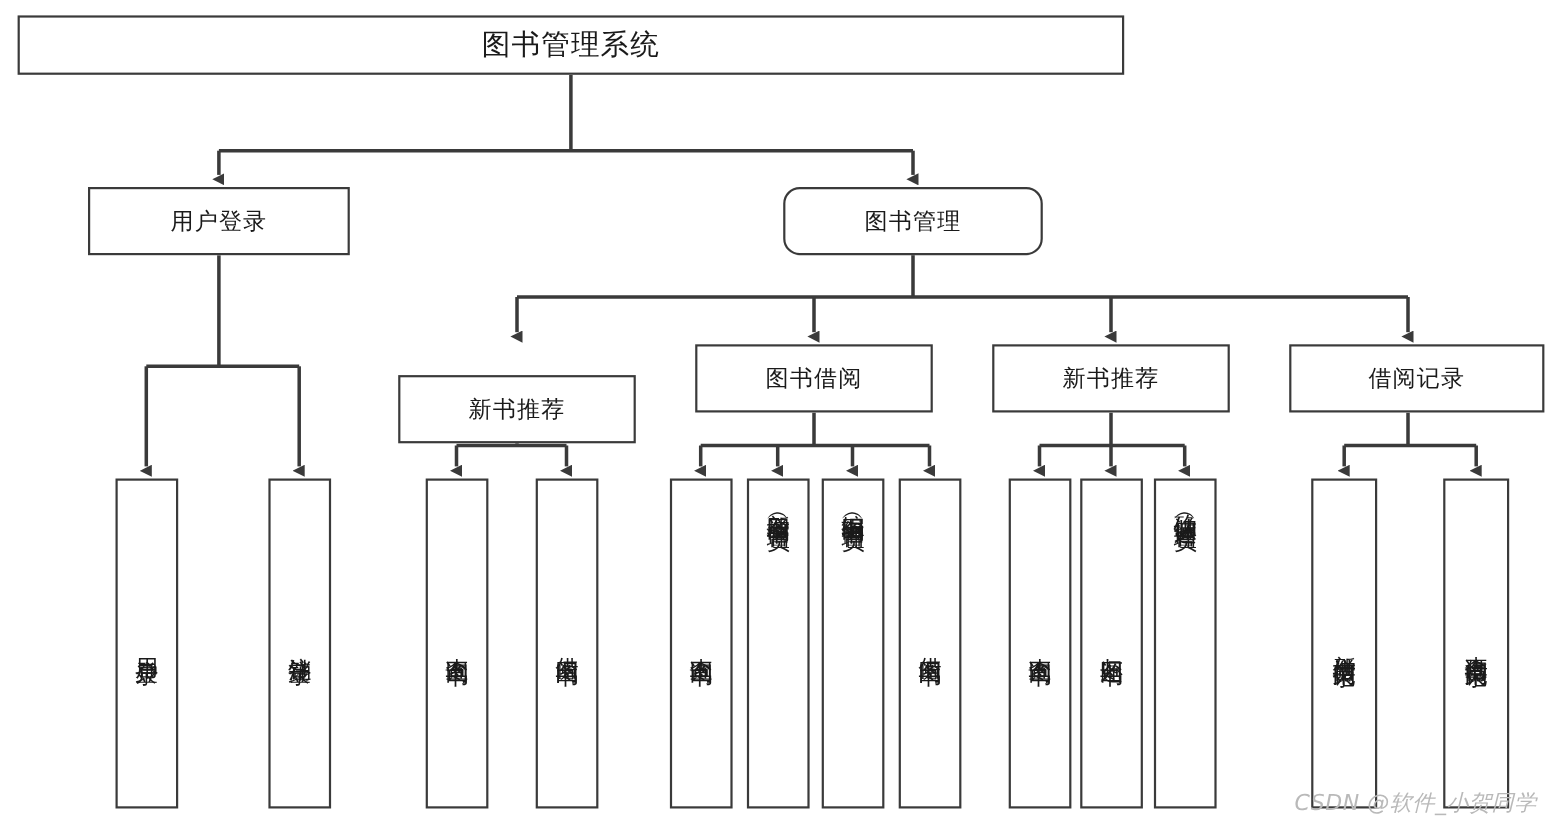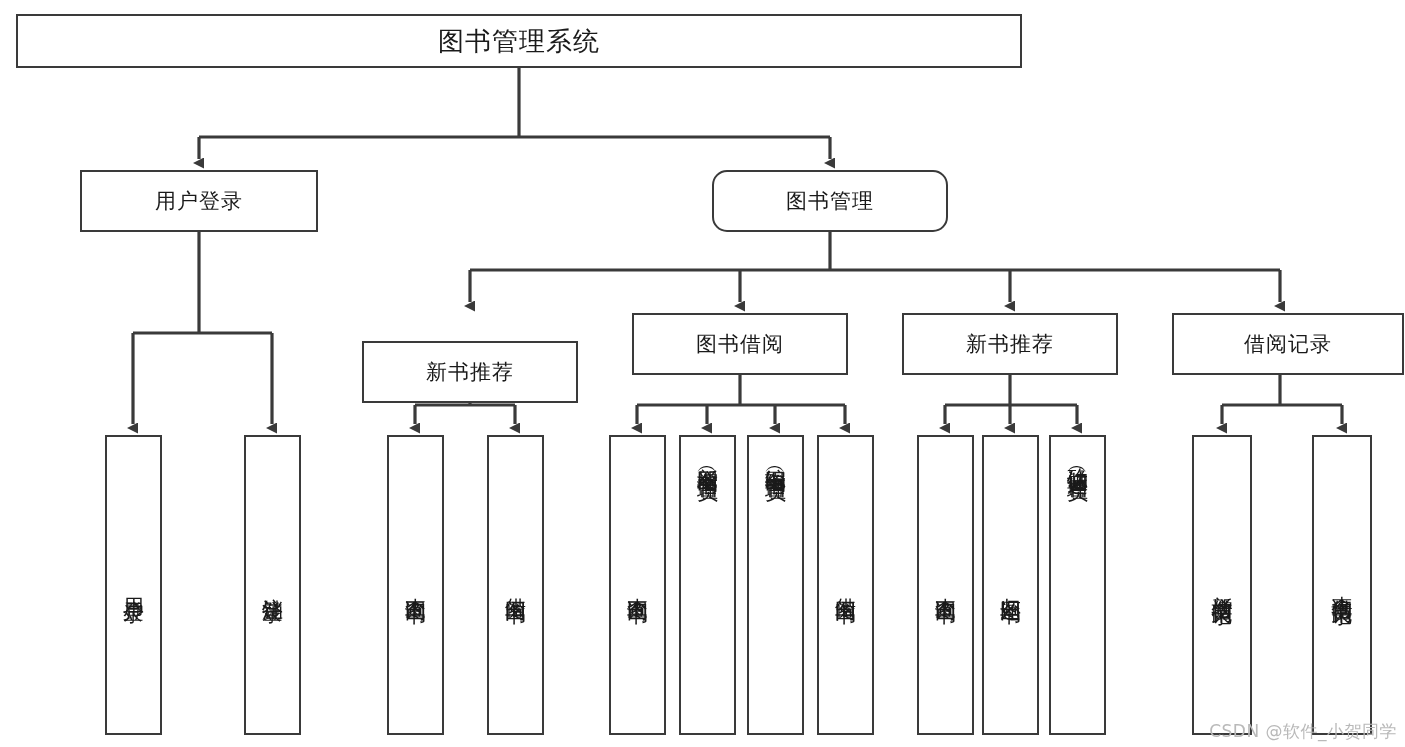--- a/index.html
+++ b/index.html
@@ -65,25 +65,26 @@
     line-height: 1.05;
   }
   .node.vert.center-text {
     align-items: center;
     padding-top: 0;
   }
   #watermark {
     position: absolute;
     right: 8px;
     bottom: 4px;
-    font-size: 17px;
+    font-size: 20px;
     color: #b9b9b9;
     letter-spacing: 0.5px;
     white-space: nowrap;
     user-select: none;
+    font-style: italic;
   }
 </style>
 </head>
 <body>
 
 <div id="diagram-root">
 
   <svg id="edge-layer" viewBox="0 0 1405 747" width="1405" height="747" xmlns="http://www.w3.org/2000/svg">
     <defs>
       <marker id="arrowhead" markerWidth="11" markerHeight="11" refX="1.5" refY="5" orient="auto" markerUnits="userSpaceOnUse">

